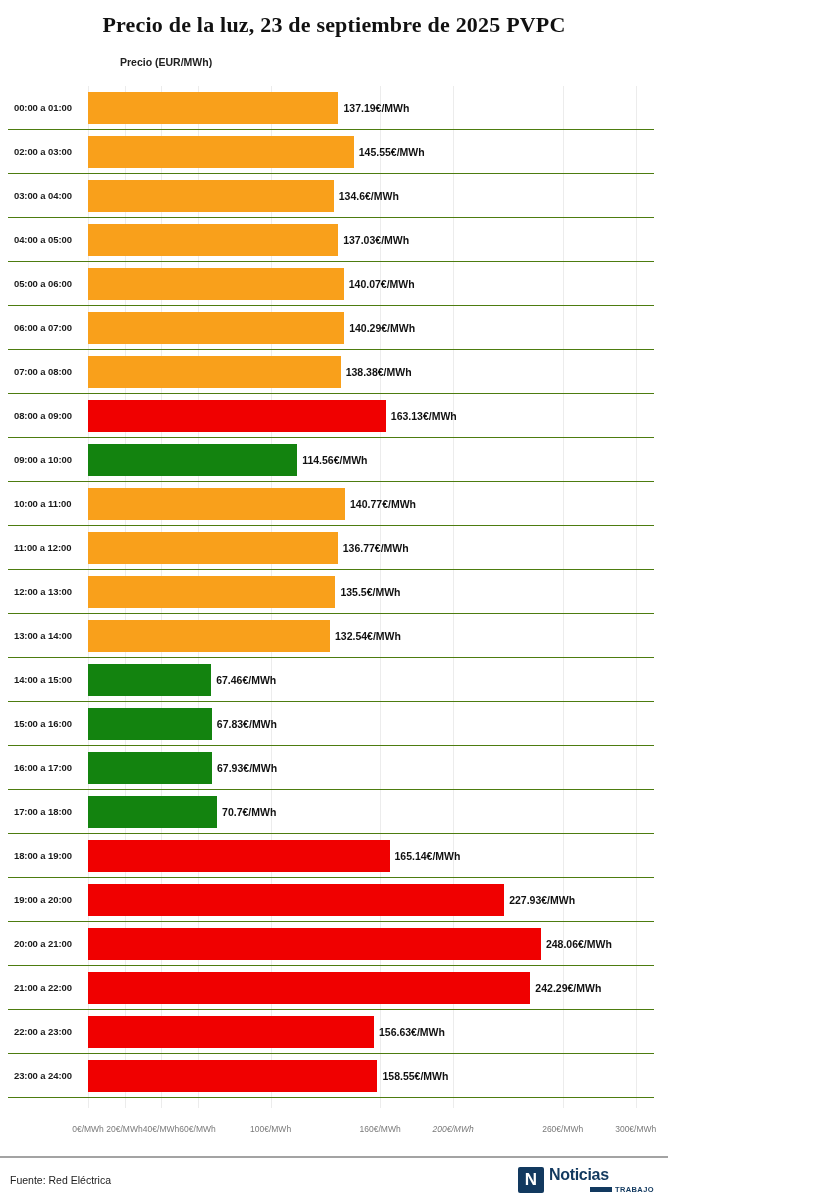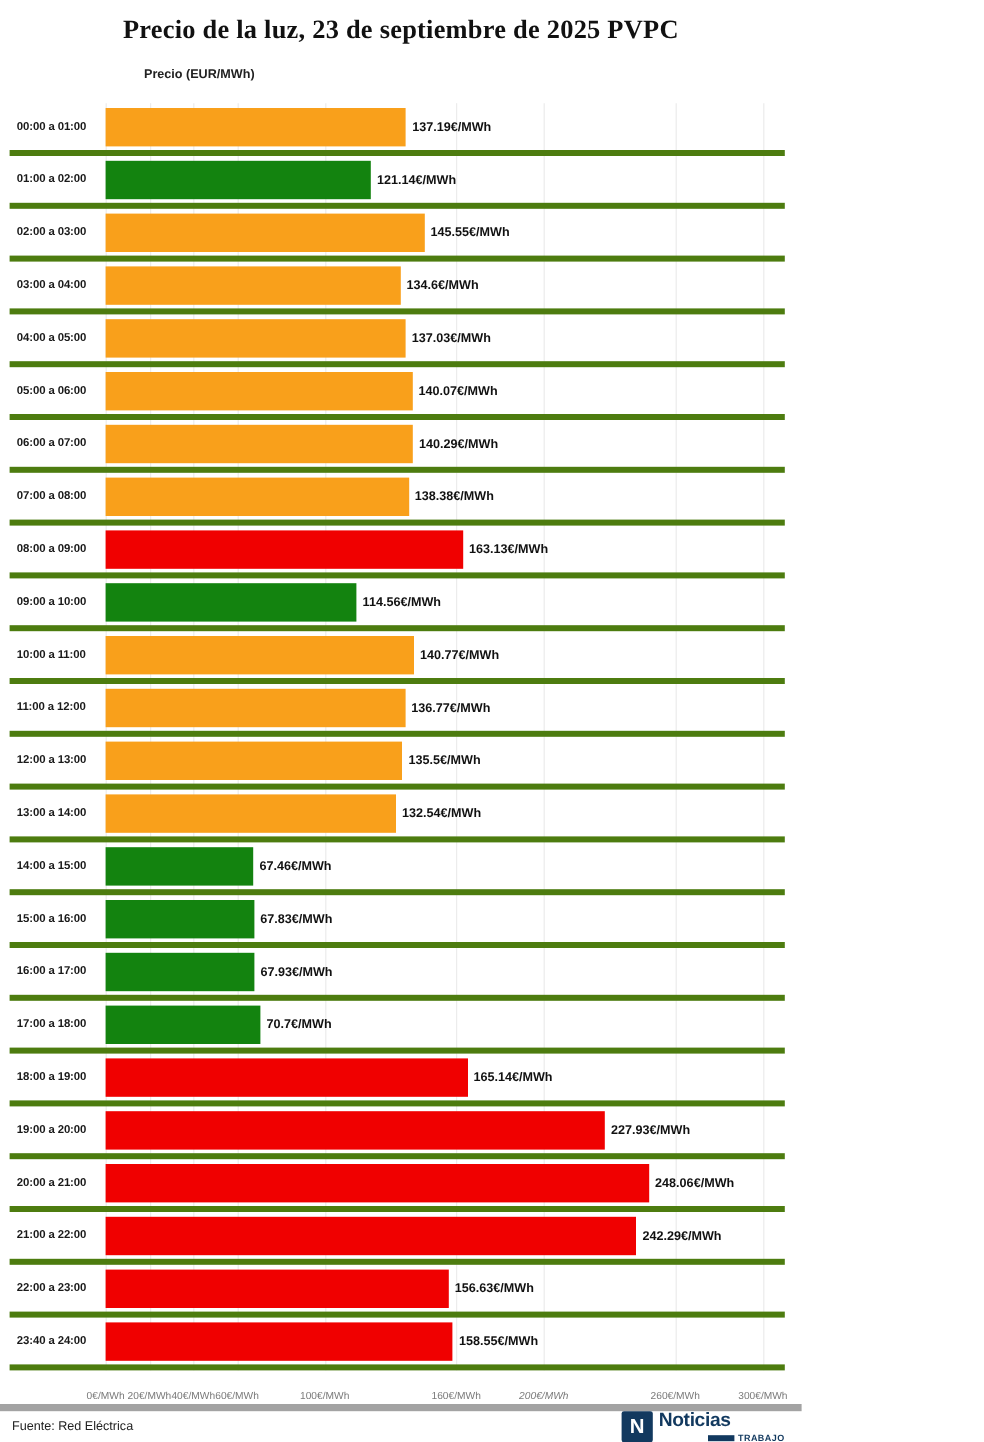--- a/index.html
+++ b/index.html
@@ -55,21 +55,21 @@
   .rows {
     position: relative;
     margin-left: 8px;
   }
 
   .row {
     position: relative;
     height: 44px;
     display: flex;
     align-items: center;
-    border-bottom: 5px solid #4d7c0f;
+    border-bottom: 1px solid #4d7c0f;
   }
 
   .row-label {
     width: 80px;
     min-width: 80px;
     font-size: 9.5px;
     font-weight: bold;
     color: #1a1a1a;
     text-align: left;
     padding-left: 6px;
@@ -133,21 +133,21 @@
     top: 2px;
     transform: translateX(-50%);
     font-size: 8.5px;
     color: #7a7a7a;
     white-space: nowrap;
   }
 
   
   .footer {
     height: 46px;
-    border-top: 6px solid #a3a3a3;
+    border-top: 2px solid #a3a3a3;
     display: flex;
     align-items: center;
     justify-content: space-between;
     padding: 0 14px 0 10px;
   }
   .source {
     font-size: 10.5px;
     color: #222222;
   }
   .brand {
@@ -220,27 +220,20 @@
       </div>
     <div class="rows" id="rows">
         <div class="row">
           <div class="row-label">00:00 a 01:00</div>
           <div class="bar-area">
             <div class="bar" style="background: rgb(249, 160, 27); width: 44.2548%;"></div>
             <div class="bar-value">137.19€/MWh</div>
           </div>
         </div>
         <div class="row">
-          <div class="row-label">01:00 a 02:00</div>
-          <div class="bar-area">
-            <div class="bar" style="background: rgb(19, 131, 15); width: 39.0774%;"></div>
-            <div class="bar-value">121.14€/MWh</div>
-          </div>
-        </div>
-        <div class="row">
           <div class="row-label">02:00 a 03:00</div>
           <div class="bar-area">
             <div class="bar" style="background: rgb(249, 160, 27); width: 46.9516%;"></div>
             <div class="bar-value">145.55€/MWh</div>
           </div>
         </div>
         <div class="row">
           <div class="row-label">03:00 a 04:00</div>
           <div class="bar-area">
             <div class="bar" style="background: rgb(249, 160, 27); width: 43.4194%;"></div>
@@ -374,21 +367,21 @@
           </div>
         </div>
         <div class="row">
           <div class="row-label">22:00 a 23:00</div>
           <div class="bar-area">
             <div class="bar" style="background: rgb(240, 0, 0); width: 50.5258%;"></div>
             <div class="bar-value">156.63€/MWh</div>
           </div>
         </div>
         <div class="row">
-          <div class="row-label">23:40 a 24:00</div>
+          <div class="row-label">23:00 a 24:00</div>
           <div class="bar-area">
             <div class="bar" style="background: rgb(240, 0, 0); width: 51.1452%;"></div>
             <div class="bar-value">158.55€/MWh</div>
           </div>
         </div>
       </div>
   </div>
 
   <div class="xaxis">
     <div class="xaxis-inner" id="xaxis-inner">

